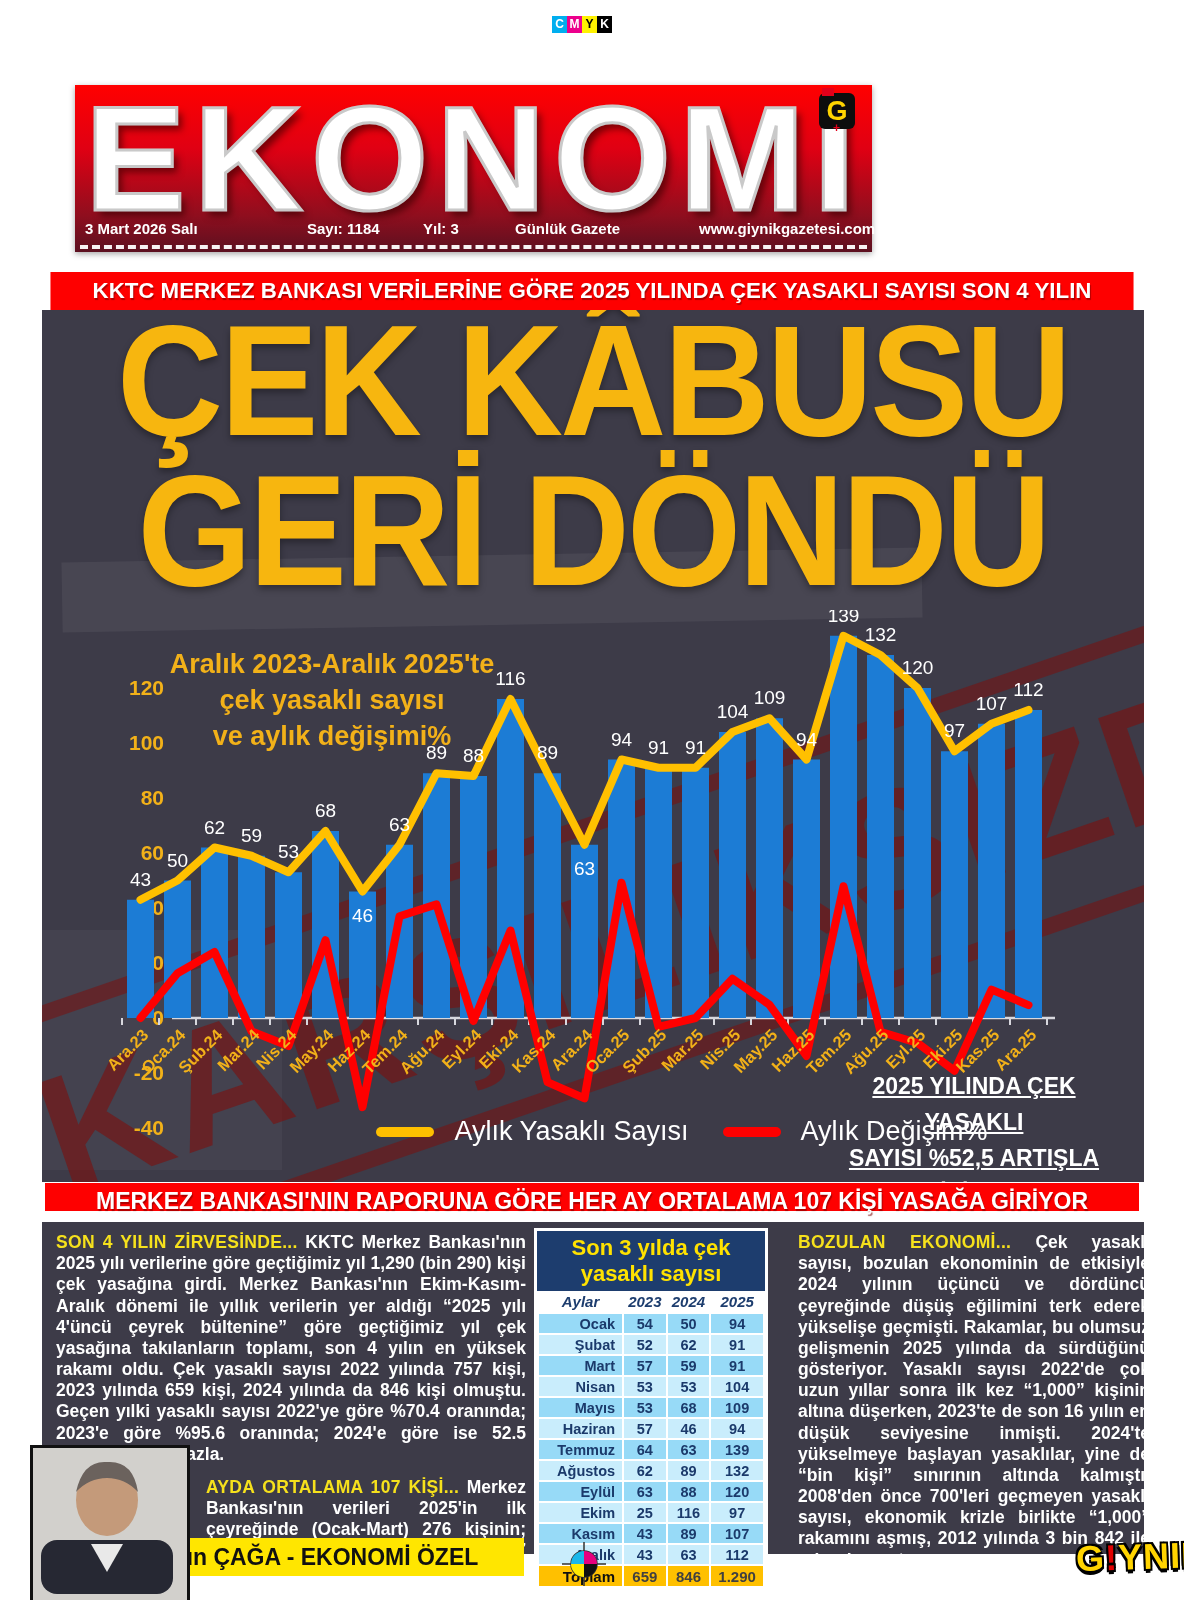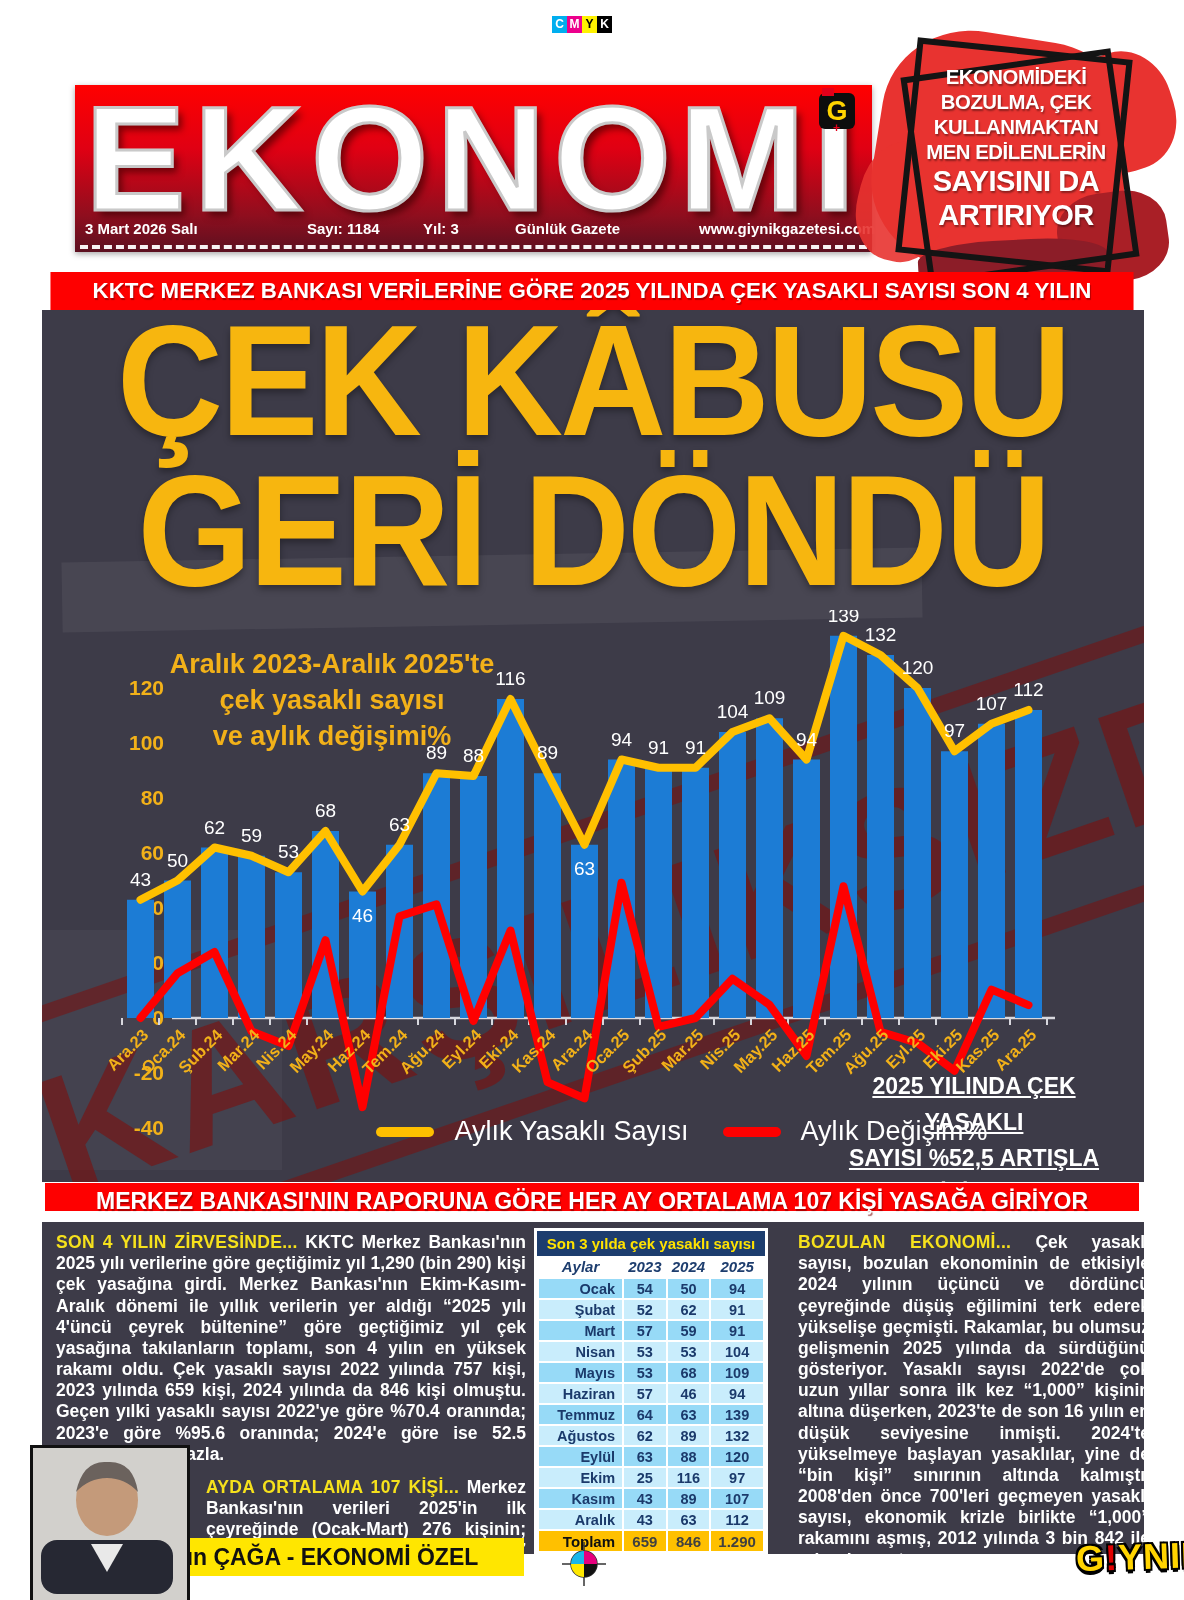--- a/index.html
+++ b/index.html
@@ -79,21 +79,21 @@
   .articles{position:absolute;left:42px;top:1222px;width:1102px;height:332px;background:#3d3b48;}
   .col{position:absolute;color:#fff;font-size:17.5px;font-weight:700;line-height:1.21;text-align:justify;}
   .col1{left:14px;top:10px;width:470px;}
   .col3{left:756px;top:10px;width:352px;}
   .lead{color:#f6e11c;font-weight:900;letter-spacing:.3px;}
   .col p{margin:0 0 12px 0;}
   .photo-spacer{float:left;width:150px;height:120px;margin-top:52px;}
 
   
   .tablebox{position:absolute;left:492px;top:6px;width:234px;background:#fff;padding:3px;box-sizing:border-box;}
-  .tbl-title{background:#1d3d6e;color:#ffe200;font-size:15px;font-weight:700;text-align:center;padding:4px 0;}
+  .tbl-title{background:#1d3d6e;color:#ffe200;font-size:22px;font-weight:700;text-align:center;padding:4px 0;}
   table.cek{width:100%;border-collapse:collapse;}
   table.cek th{background:#fff;color:#1d3d6e;font-style:italic;font-weight:700;font-size:15px;padding:2px 1px;}
   table.cek td{font-size:14.5px;font-weight:700;color:#1b3a6b;padding:1.5px 2px;text-align:center;
                border:2px solid #fff;}
   table.cek td.month{text-align:right;padding-right:7px;}
   tr.rowA{background:#97daf7;} tr.rowB{background:#c9edfc;}
   tr.total td{background:#ffc000;color:#404040;font-weight:900;font-size:15px;}
   tr.total td.month{color:#101010;}
 
   
@@ -129,37 +129,20 @@
     <div class="mast-info">
       <span class="mi-date">3 Mart 2026 Salı</span>
       <span class="mi-issue">Sayı: 1184</span>
       <span class="mi-year">Yıl: 3</span>
       <span class="mi-type">Günlük Gazete</span>
       <span class="mi-site">www.giynikgazetesi.com</span>
     </div>
     <div class="mast-dashes"></div>
   </div>
 
-  <div class="badge">
-    <div class="blob blob1"></div>
-    <div class="blob blob2"></div>
-    <div class="blob blob3"></div>
-    <div class="blob blob4"></div>
-    <div class="blob blob5"></div>
-    <div class="frame frame1"></div>
-    <div class="frame frame2"></div>
-    <div class="badge-text">
-      <div class="sm">EKONOMİDEKİ</div>
-      <div class="sm">BOZULMA, ÇEK</div>
-      <div class="sm">KULLANMAKTAN</div>
-      <div class="sm">MEN EDİLENLERİN</div>
-      <div class="lg">SAYISINI DA</div>
-      <div class="lg">ARTIRIYOR</div>
-    </div>
-  </div>
 
   <div class="strip strip1">KKTC MERKEZ BANKASI VERİLERİNE GÖRE 2025 YILINDA ÇEK YASAKLI SAYISI SON 4 YILIN ZİRVESİNE ÇIKTI</div>
 
   <div class="hero">
     <div class="ghost1"></div>
     <div class="ghost2"></div>
     <div class="stamp">KARŞILIKSIZDIR</div>
     <div class="headline hl1">ÇEK KÂBUSU</div>
     <div class="headline hl2">GERİ DÖNDÜ</div>
     <div class="chart-title">

